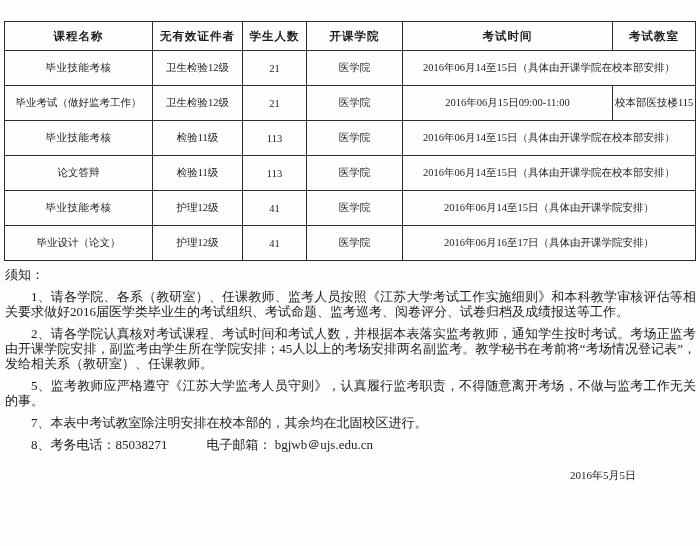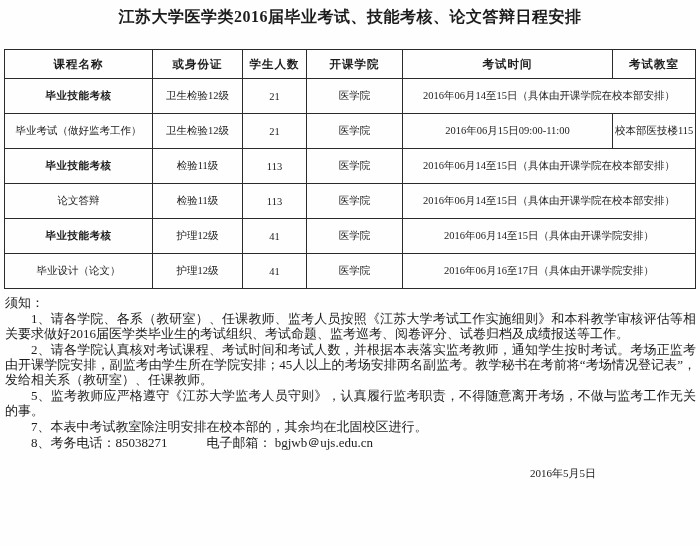--- a/index.html
+++ b/index.html
@@ -41,65 +41,64 @@
   }
   table.schedule thead tr { height: 29px; }
   table.schedule tbody tr { height: 35px; }
   table.schedule th {
     font-size: 11.5px;
     font-weight: bold;
     letter-spacing: 1px;
   }
   table.schedule td { font-size: 10.5px; }
   td.course-bold {
-    font-weight: bold;
+    font-weight: normal;
     letter-spacing: 0.5px;
   }
   td.course-plain {
     text-align: left;
     padding-left: 3px;
   }
   .notes {
     margin: 6px 4px 0 5px;
     font-size: 13px;
     line-height: 15px;
   }
   .notes-heading { margin: 0; }
   .note {
-    margin: 1px 0 0 0;
+    margin: 7px 0 0 0;
     text-indent: 2em;
     text-align: justify;
   }
   .issue-date {
     margin-top: 16px;
     text-align: right;
-    padding-right: 104px;
+    padding-right: 64px;
     font-size: 11px;
   }
 </style>
 </head>
 <body>
 
 <div class="page">
 
-  <h1 class="doc-title">江苏大学医学类2016届毕业考试、技能考核、论文答辩日程安排</h1>
 
   <table class="schedule">
     <colgroup>
       <col style="width:148px">
       <col style="width:90px">
       <col style="width:64px">
       <col style="width:96px">
       <col style="width:210px">
       <col style="width:83px">
     </colgroup>
     <thead>
       <tr>
         <th>课程名称</th>
-        <th>或身份证</th>
+        <th>无有效证件者</th>
         <th>学生人数</th>
         <th>开课学院</th>
         <th>考试时间</th>
         <th>考试教室</th>
       </tr>
     </thead>
     <tbody>
         <tr>
           <td class="course-bold">毕业技能考核</td>
           <td>卫生检验12级</td>

